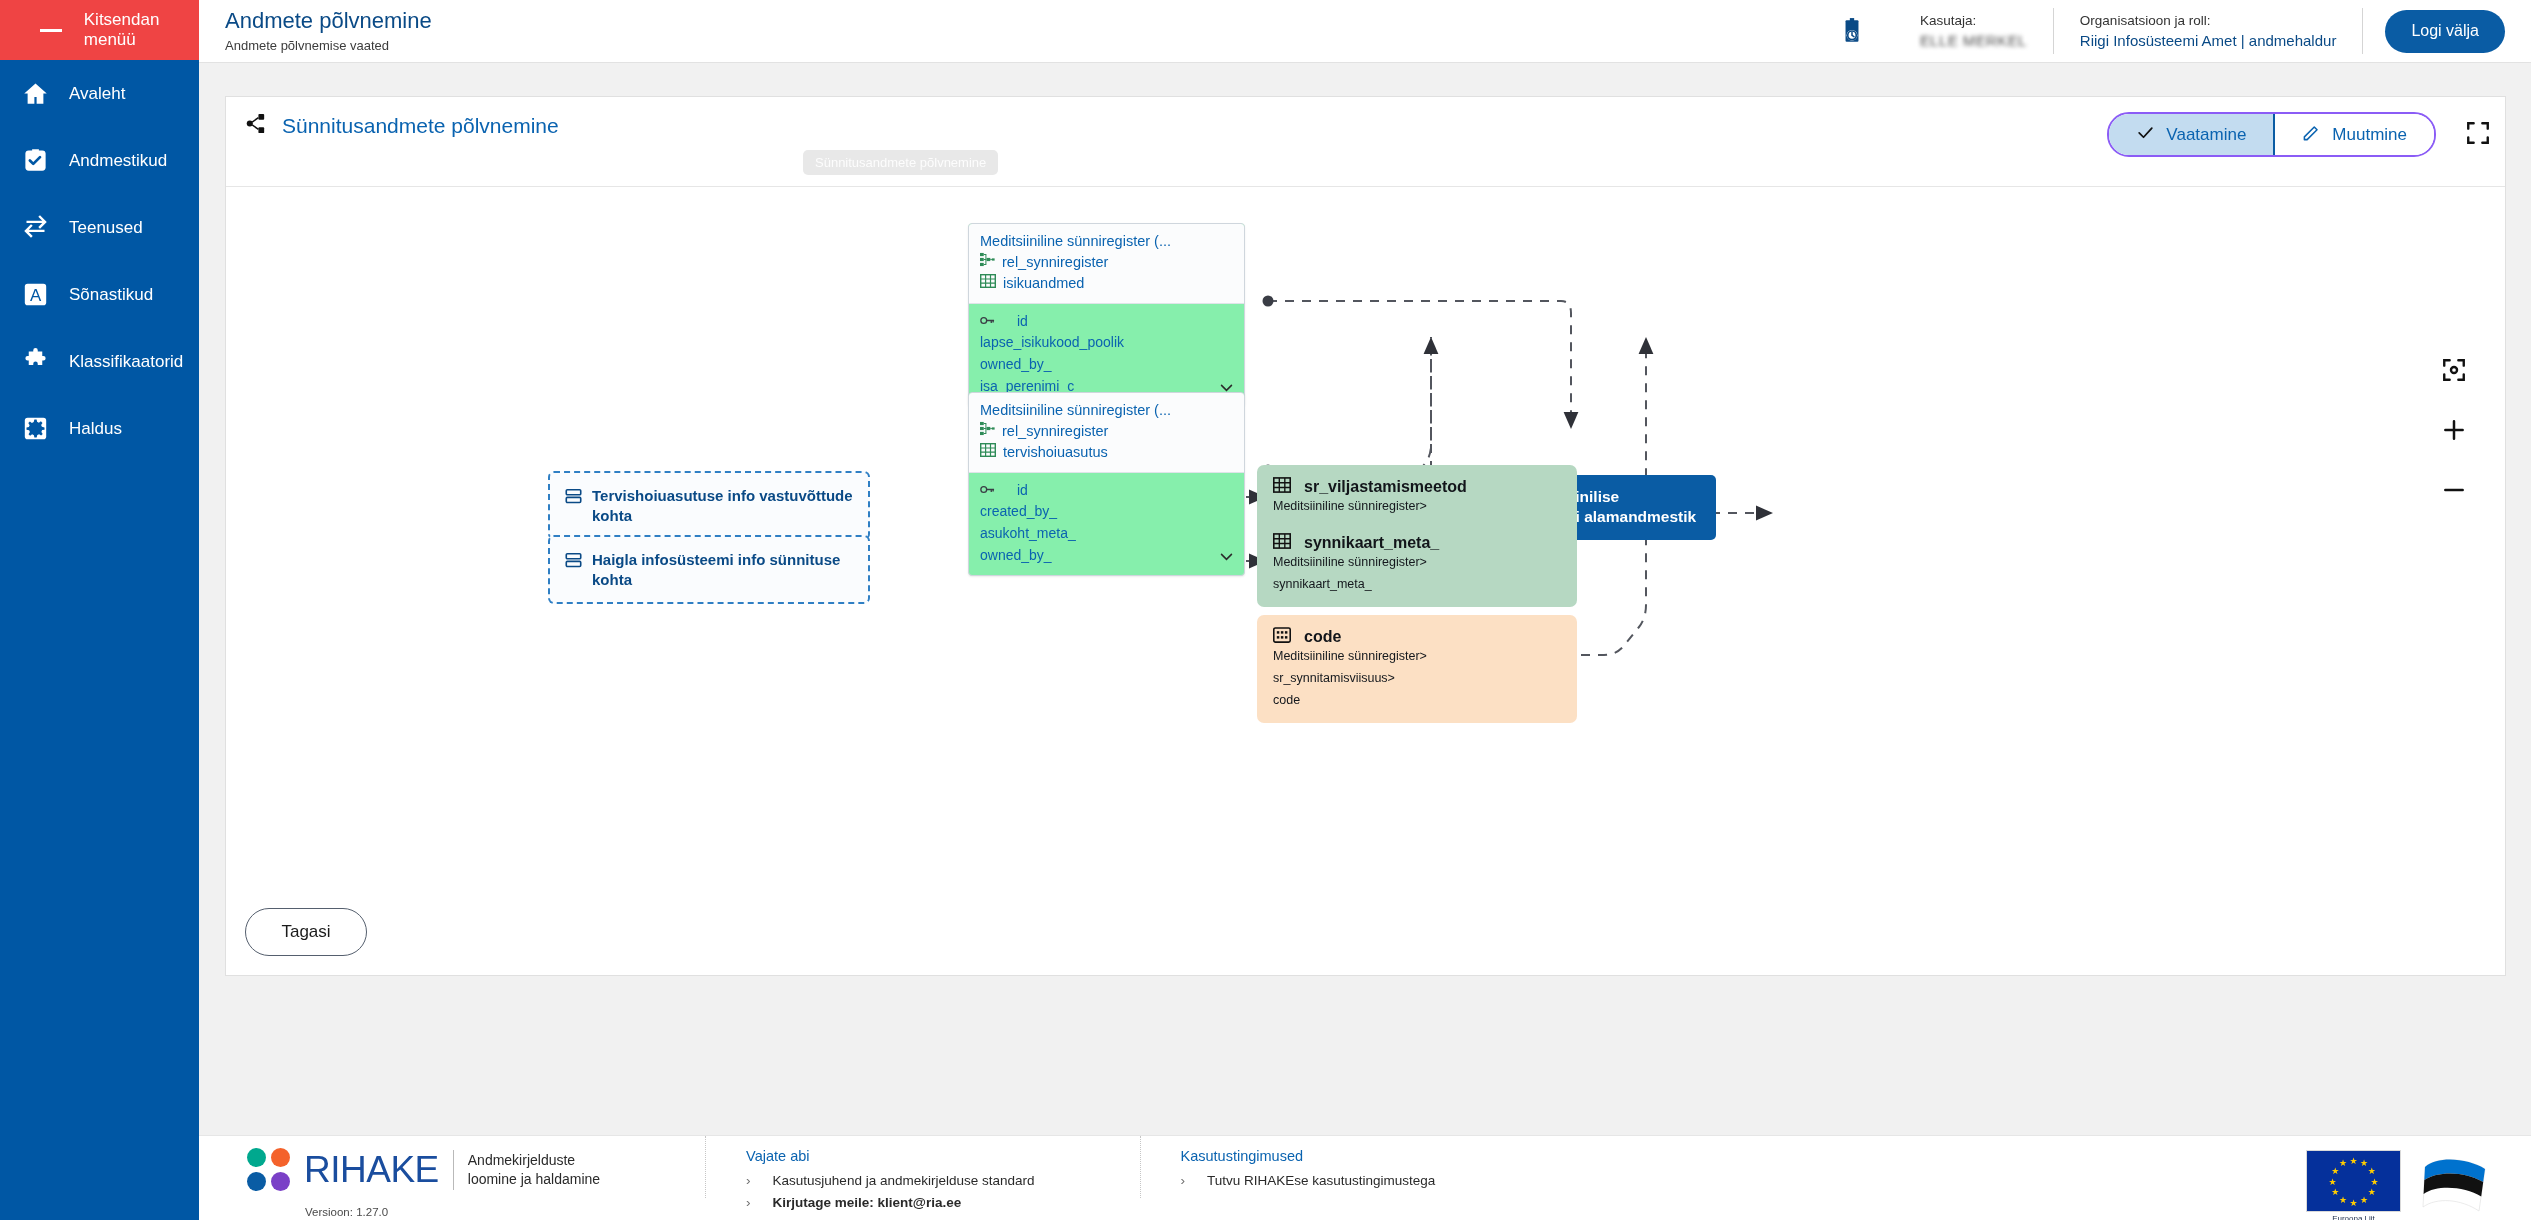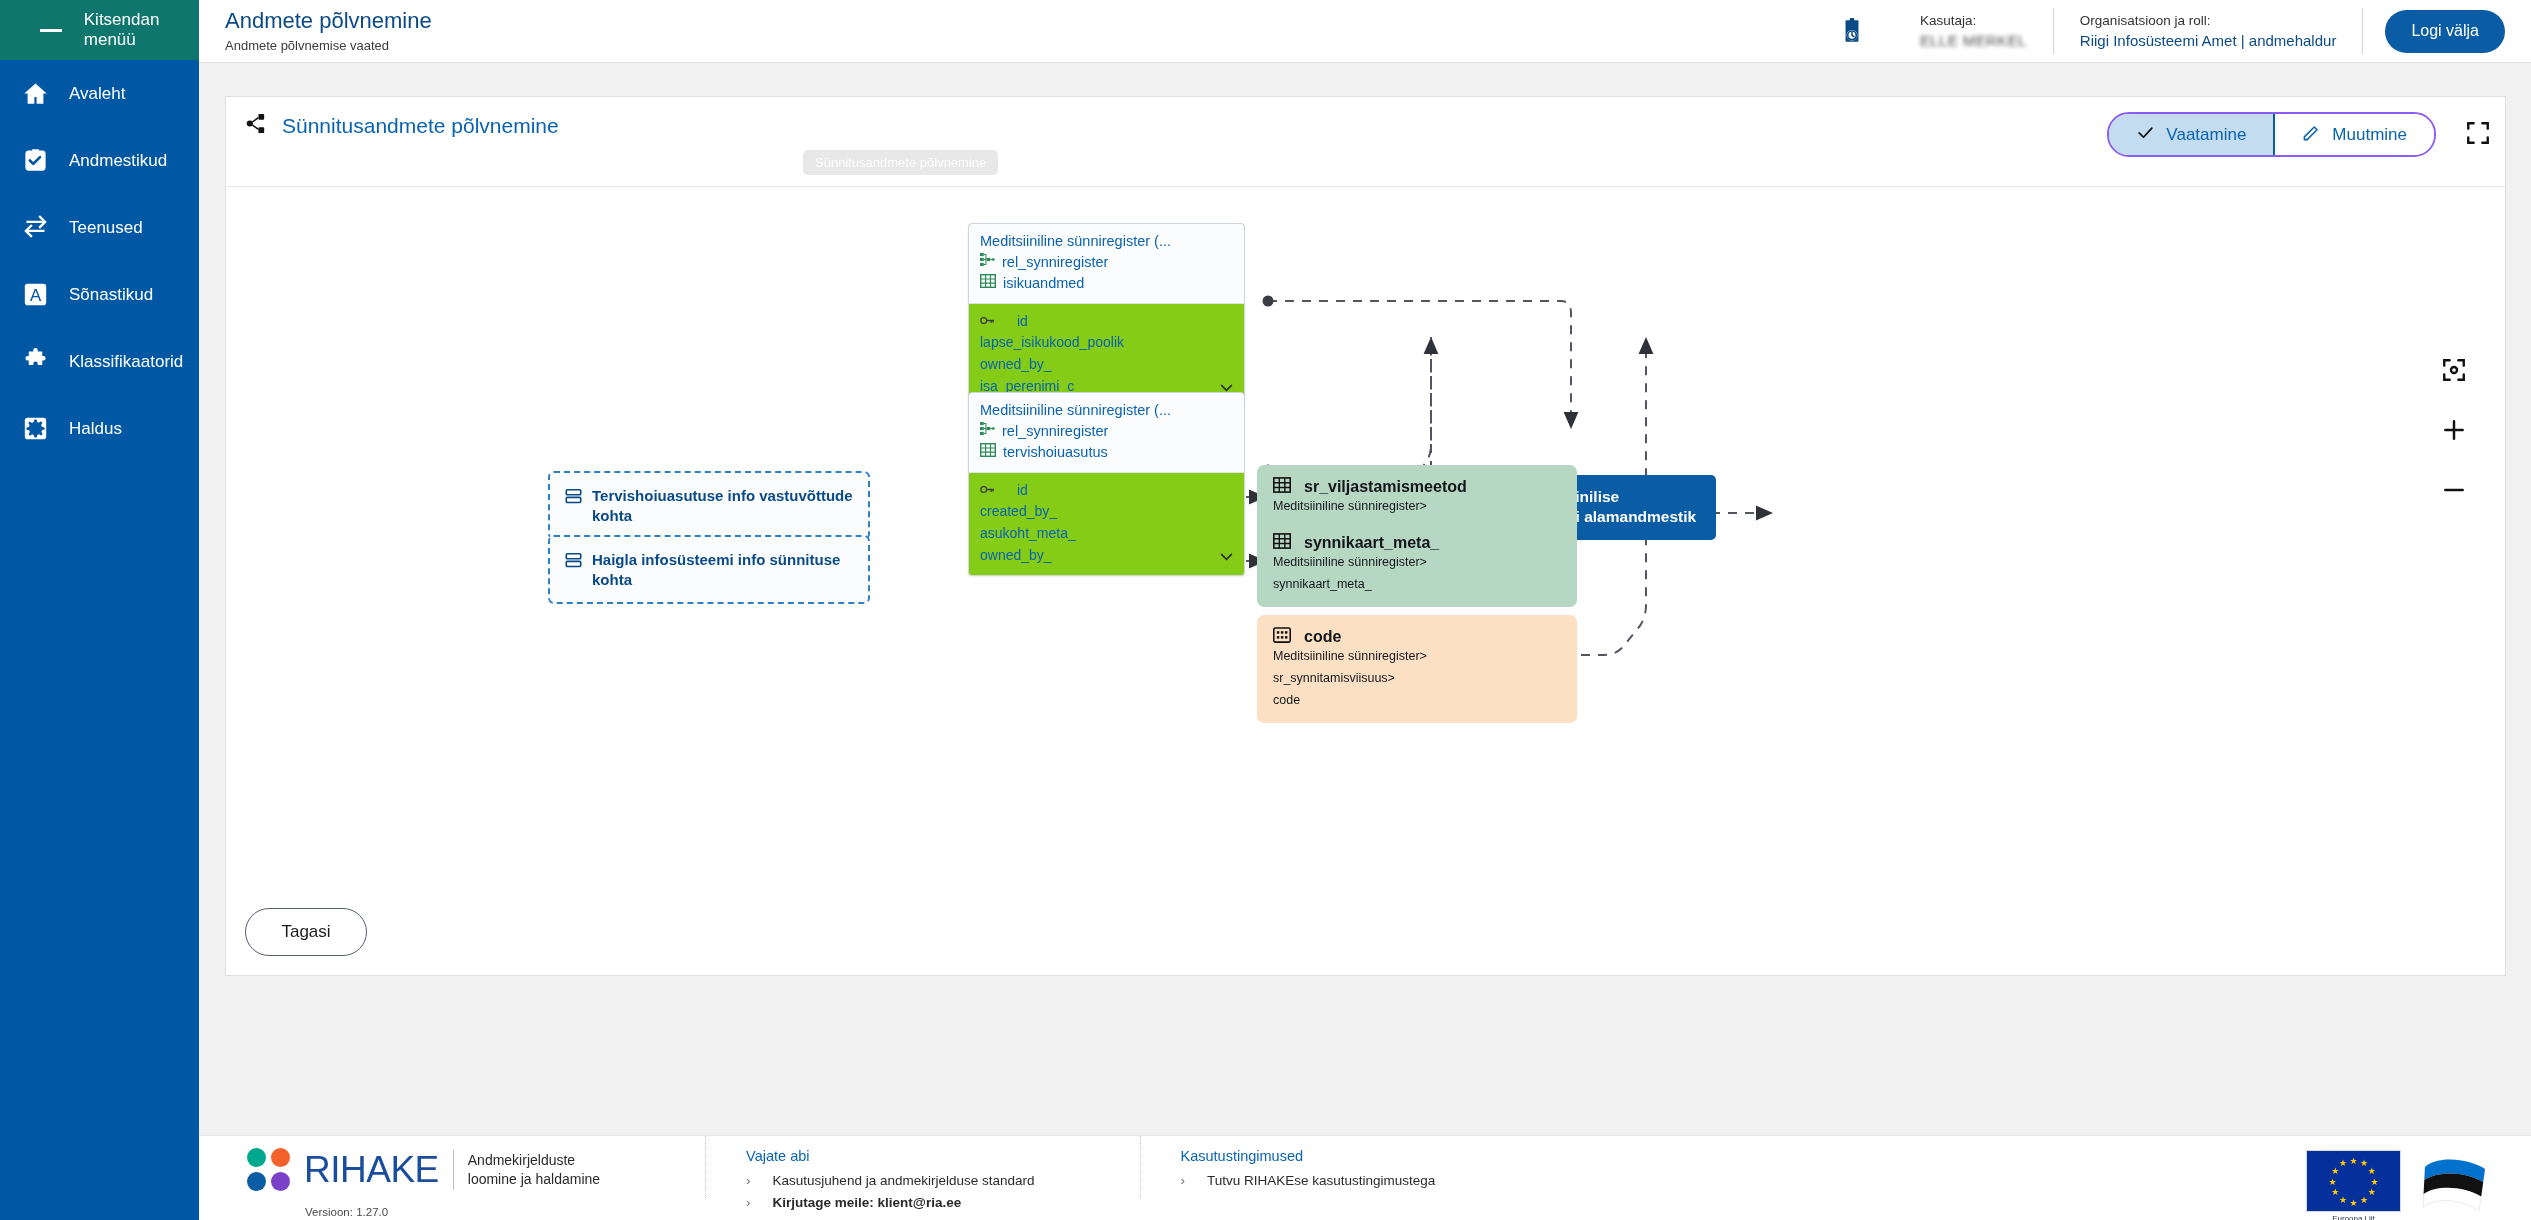--- a/index.html
+++ b/index.html
@@ -11,21 +11,21 @@
   #root{ position:relative; width:2531px; height:1220px; }
 
   
   .sidebar{
     position:absolute; left:0; top:0; width:199px; height:1220px;
     background:#0057a4; color:#fff;
   }
   .sb-collapse{
     display:flex; align-items:center; gap:22px;
     height:60px; padding-left:40px; cursor:pointer;
-    background:#0f766e;
+    background:#ef4444;
   }
   .sb-collapse .dash{ width:25px; height:3px; background:#fff; display:block; }
   .sb-collapse .lbl{ font-size:17px; color:#fff; }
   .sb-item{
     display:flex; align-items:center; gap:20px;
     height:67px; padding-left:22px; cursor:pointer;
   }
   .sb-item .lbl{ font-size:17px; color:#fff; white-space:nowrap; }
   .sb-ico{ width:27px; height:27px; flex:0 0 27px; display:flex; align-items:center; justify-content:center; }
   .sb-ico svg{ width:27px; height:27px; fill:#fff; }
@@ -96,21 +96,21 @@
   
   .canvas{ position:absolute; left:0; top:91px; width:2279px; height:788px; overflow:hidden; background:#fff; }
   .canvas svg.edges{ position:absolute; left:0; top:0; width:2279px; height:788px; pointer-events:none; }
 
   .ctrls{ position:absolute; right:38px; top:170px; display:flex; flex-direction:column; align-items:center; gap:30px; }
   .ctrls div{ cursor:pointer; }
   .ctrls svg{ width:26px; height:26px; }
 
   
   .tnode{
-    position:absolute; width:277px; background:#84cc16;
+    position:absolute; width:277px; background:#86efac;
     border:1px solid #cfd6dd; border-radius:4px; overflow:hidden;
     box-shadow:0 1px 2px rgba(0,0,0,.08);
   }
   .tnode .th{ background:#fbfcfd; padding:8px 11px 9px 11px; }
   .tnode .th .l1{ font-size:14.5px; color:#0a63b0; line-height:1.35; white-space:nowrap; overflow:hidden; }
   .tnode .th .l2, .tnode .th .l3{ display:flex; align-items:center; gap:7px; font-size:14.5px; color:#0a63b0; line-height:1.45; }
   .tnode .tb{ border-top:1px solid #dfe4e9; padding:7px 11px 9px 11px; position:relative; }
   .tnode .tb .f{ font-size:14px; color:#0a63b0; line-height:1.55; display:flex; align-items:flex-end; gap:22px;}
   .chev{ position:absolute; right:9px; bottom:6px; }
   .chev svg{ width:17px; height:17px; }

